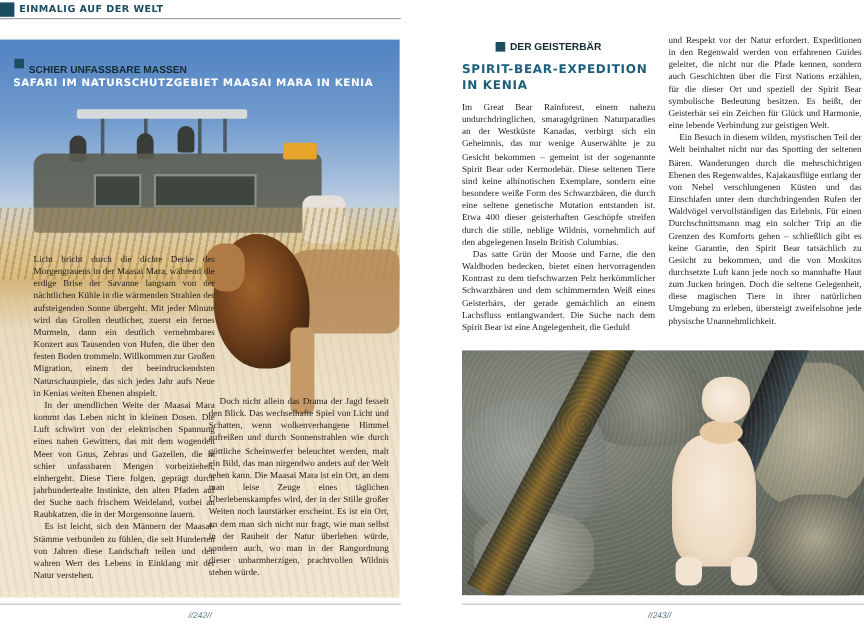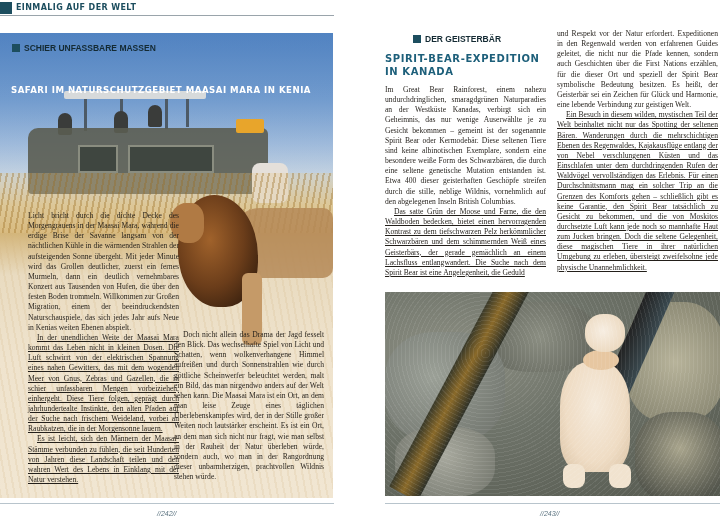--- a/index.html
+++ b/index.html
@@ -26,26 +26,26 @@
     .grass { position: absolute; left: 0; top: 140px; right: 0; height: 60px; background: repeating-linear-gradient(100deg, rgba(180,140,70,.55) 0 2px, rgba(230,200,140,.3) 2px 6px); }
     .grass2 { position: absolute; left: 0; top: 195px; right: 0; height: 270px; background: repeating-linear-gradient(80deg, rgba(210,180,130,.18) 0 2px, rgba(255,255,255,0) 2px 7px); }
     
     .lion-mane { position: absolute; left: 178px; top: 162px; width: 80px; height: 112px; background: radial-gradient(ellipse at 40% 40%, #a0622b 0%, #6b3d1a 50%, #3f2410 80%); border-radius: 45% 55% 40% 50%; }
     .lion-face { position: absolute; left: 170px; top: 170px; width: 34px; height: 40px; background: #b07a44; border-radius: 50% 40% 40% 55%; }
     .lion-body { position: absolute; left: 230px; top: 175px; width: 103px; height: 70px; background: #b58a58; border-radius: 30px 10px 10px 30px; opacity: .85; }
     .lion-leg { position: absolute; left: 242px; top: 240px; width: 20px; height: 72px; background: #c59a68; border-radius: 6px; }
 
     .hero-kicker { position: absolute; left: 12px; top: 10px; display: flex; align-items: center; }
     .hero-kicker .sq { width: 8px; height: 8px; background: #1d4e5f; margin-right: 4px; }
-    .hero-kicker .txt { font-family: "Liberation Sans", sans-serif; font-weight: bold; font-size: 8.5px; color: #142a33; }
-    .hero-title { position: absolute; left: 11px; top: 32px; font-family: "DejaVu Sans", sans-serif; font-weight: bold; font-size: 8.6px; color: #ffffff; letter-spacing: 0.5px; white-space: nowrap; margin-top: 20px; }
+    .hero-kicker .txt { font-family: "Liberation Sans", sans-serif; font-weight: bold; font-size: 8.5px; color: #142a33; margin-top: 10px; }
+    .hero-title { position: absolute; left: 11px; top: 32px; font-family: "DejaVu Sans", sans-serif; font-weight: bold; font-size: 8.6px; color: #ffffff; letter-spacing: 0.5px; white-space: nowrap; }
 
     .col { position: absolute; font-size: 7.6px; line-height: 10.15px; text-align: justify; hyphens: manual; }
     .col p { text-indent: 0; }
-    .col p + p { text-indent: 9px; text-decoration: underline; }
+    .col p + p { text-indent: 9px; }
     .col-l1 { left: 28px; top: 211px; width: 151px; }
     .col-l2 { left: 174px; top: 330px; width: 150px; font-family: Liberation Serif, serif; }
 
     .page-rule-l { position: absolute; left: 0; top: 503px; width: 334px; height: 1px; background: #b8c4cc; }
     .page-rule-r { position: absolute; left: 385px; top: 503px; width: 335px; height: 1px; background: #b8c4cc; }
     .pagenum { position: absolute; top: 510px; font-family: "Liberation Sans", sans-serif; font-style: italic; font-size: 7px; color: #5c7481; }
     .pn-l { left: 157px; }
     .pn-r { left: 540px; }
 
     
@@ -119,21 +119,21 @@
   <p style="text-indent:9px">Doch nicht allein das Drama der Jagd fesselt den Blick. Das wechselhafte Spiel von Licht und Schatten, wenn wolkenverhangene Himmel aufreißen und durch Sonnenstrahlen wie durch göttliche Scheinwerfer beleuchtet werden, malt ein Bild, das man nirgendwo anders auf der Welt sehen kann. Die Maasai Mara ist ein Ort, an dem man leise Zeuge eines täglichen Überlebenskampfes wird, der in der Stille großer Weiten noch lautstärker erscheint. Es ist ein Ort, an dem man sich nicht nur fragt, wie man selbst in der Rauheit der Natur überleben würde, sondern auch, wo man in der Rangordnung dieser unbarmherzigen, prachtvollen Wildnis stehen würde.</p>
 </div>
 
 <div class="page-rule-l"></div>
 <div class="pagenum pn-l">//242//</div>
 
 <div class="r-kicker">
   <span class="sq"></span>
   <span class="txt">DER GEISTERBÄR</span>
 </div>
-<div class="r-title">SPIRIT-BEAR-EXPEDITION IN KANADA</div>
+<div class="r-title">SPIRIT-BEAR-EXPEDITION IN KENIA</div>
 
 <div class="col col-r1">
   <p>Im Great Bear Rainforest, einem nahezu undurchdringlichen, smaragdgrünen Naturparadies an der Westküste Kanadas, verbirgt sich ein Geheimnis, das nur wenige Auserwählte je zu Gesicht bekommen – gemeint ist der sogenannte Spirit Bear oder Kermodebär. Diese seltenen Tiere sind keine albinotischen Exemplare, sondern eine besondere weiße Form des Schwarzbären, die durch eine seltene genetische Mutation entstanden ist. Etwa 400 dieser geisterhaften Geschöpfe streifen durch die stille, neblige Wildnis, vornehmlich auf den abgelegenen Inseln British Columbias.</p>
   <p>Das satte Grün der Moose und Farne, die den Waldboden bedecken, bietet einen hervorragenden Kontrast zu dem tiefschwarzen Pelz herkömmlicher Schwarzbären und dem schimmernden Weiß eines Geisterbärs, der gerade gemächlich an einem Lachsfluss entlangwandert. Die Suche nach dem Spirit Bear ist eine Angelegenheit, die Geduld</p>
 </div>
 <div class="col col-r2">
   <p>und Respekt vor der Natur erfordert. Expeditionen in den Regenwald werden von erfahrenen Guides geleitet, die nicht nur die Pfade kennen, sondern auch Geschichten über die First Nations erzählen, für die dieser Ort und speziell der Spirit Bear symbolische Bedeutung besitzen. Es heißt, der Geisterbär sei ein Zeichen für Glück und Harmonie, eine lebende Verbindung zur geistigen Welt.</p>
   <p>Ein Besuch in diesem wilden, mystischen Teil der Welt beinhaltet nicht nur das Spotting der seltenen Bären. Wanderungen durch die mehrschichtigen Ebenen des Regenwaldes, Kajakausflüge entlang der von Nebel verschlungenen Küsten und das Einschlafen unter dem durchdringenden Rufen der Waldvögel vervollständigen das Erlebnis. Für einen Durchschnittsmann mag ein solcher Trip an die Grenzen des Komforts gehen – schließlich gibt es keine Garantie, den Spirit Bear tatsächlich zu Gesicht zu bekommen, und die von Moskitos durchsetzte Luft kann jede noch so mannhafte Haut zum Jucken bringen. Doch die seltene Gelegenheit, diese magischen Tiere in ihrer natürlichen Umgebung zu erleben, übersteigt zweifelsohne jede physische Unannehmlichkeit.</p>
 </div>
 

